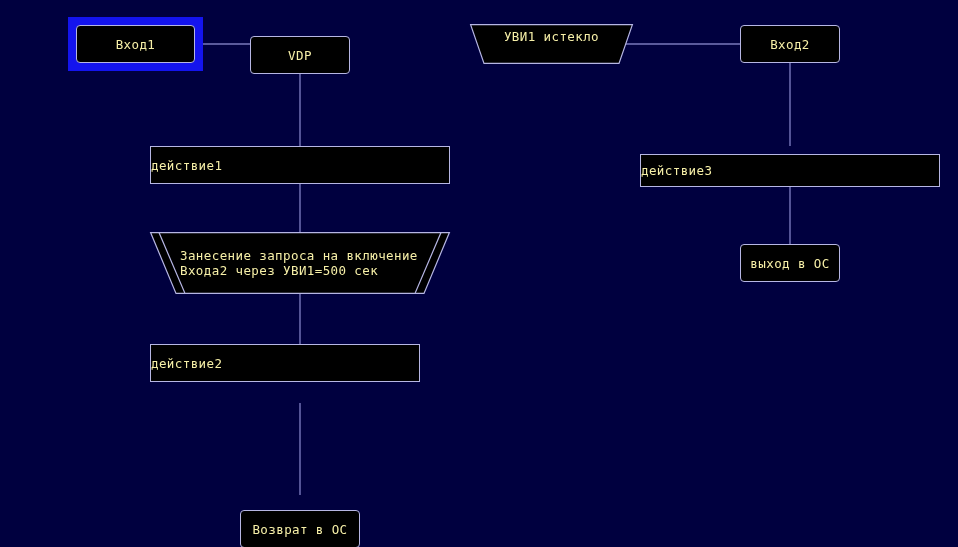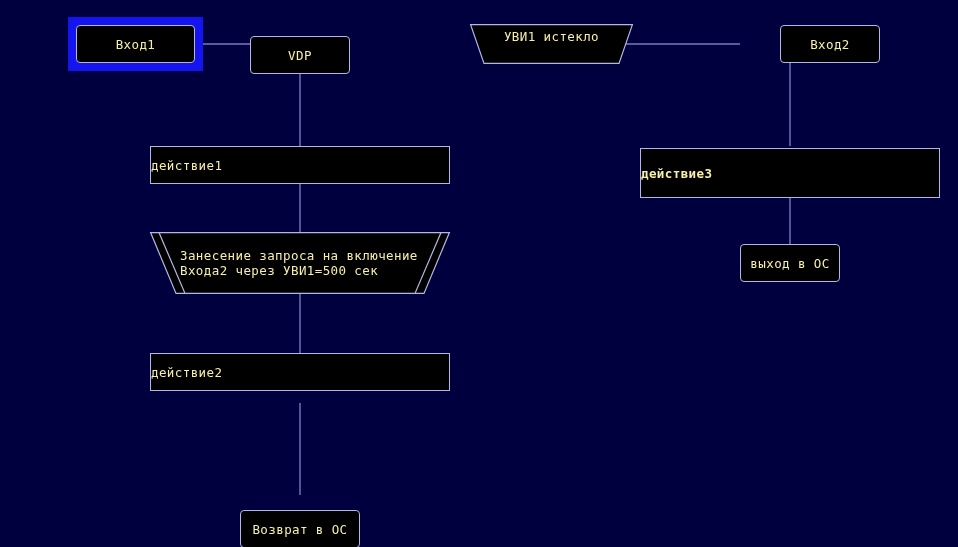--- a/index.html
+++ b/index.html
@@ -108,25 +108,25 @@
       <polyline points="790,63 790,146" fill="none" stroke="#7878bc" stroke-width="1.4"></polyline>
       <polyline points="790,184 790,244" fill="none" stroke="#7878bc" stroke-width="1.4"></polyline>
     </svg>
   <div id="node-layer">
       <div class="selection-box" style="left: 68px; top: 17px; width: 135px; height: 54px; border-color: rgb(20, 20, 238); background: rgb(20, 20, 238);"></div>
       <div class="node terminal" style="left: 76px; top: 25px; width: 119px; height: 38px;"><span>Вход1</span></div>
       <div class="node terminal" style="left: 250px; top: 25px; width: 100px; height: 38px; margin-top: 11px;"><span>VDP</span></div>
       <div class="node shape-svg center" style="left: 470px; top: 24px; width: 163px; height: 24px;"><svg width="163" height="40" viewBox="0 0 163 40">
           <polygon points="0.6,0.6 162.4,0.6 149,39.4 14,39.4" fill="#000000" stroke="#b6b6e4" stroke-width="1.2"></polygon>
         </svg><div class="shape-label">УВИ1 истекло</div></div>
-      <div class="node terminal" style="left: 740px; top: 25px; width: 100px; height: 38px; margin-left: 40px;"><span>Вход2</span></div>
+      <div class="node terminal" style="left: 740px; top: 25px; width: 100px; height: 38px;"><span>Вход2</span></div>
       <div class="node process" style="left: 150px; top: 146px; width: 300px; height: 38px;"><span>действие1</span></div>
-      <div class="node process" style="left: 640px; top: 148px; width: 300px; height: 50px; font-weight: bold;"><span>действие3</span></div>
+      <div class="node process" style="left: 640px; top: 154px; width: 300px; height: 33px;"><span>действие3</span></div>
       <div class="node shape-svg left" style="left: 150px; top: 232px; width: 300px; height: 62px;"><svg width="300" height="62" viewBox="0 0 300 62">
           <polygon points="0.6,0.6 299.4,0.6 274,61.4 26,61.4" fill="#000000" stroke="#b6b6e4" stroke-width="1.2"></polygon>
           <polygon points="9,0.6 291,0.6 265,61.4 35,61.4" fill="#000000" stroke="#b6b6e4" stroke-width="1.2"></polygon>
         </svg><div class="shape-label">Занесение запроса на включение
 Входа2 через УВИ1=500 сек</div></div>
       <div class="node terminal" style="left: 740px; top: 244px; width: 100px; height: 38px;"><span>выход в ОС</span></div>
-      <div class="node process" style="left: 150px; top: 353px; width: 300px; height: 38px;"><span>действие2</span></div>
+      <div class="node process" style="left: 150px; top: 344px; width: 270px; height: 38px;"><span>действие2</span></div>
       <div class="node terminal" style="left: 240px; top: 510px; width: 120px; height: 38px;"><span>Возврат в ОС</span></div>
     </div>
 </div>
 
 </body></html>

